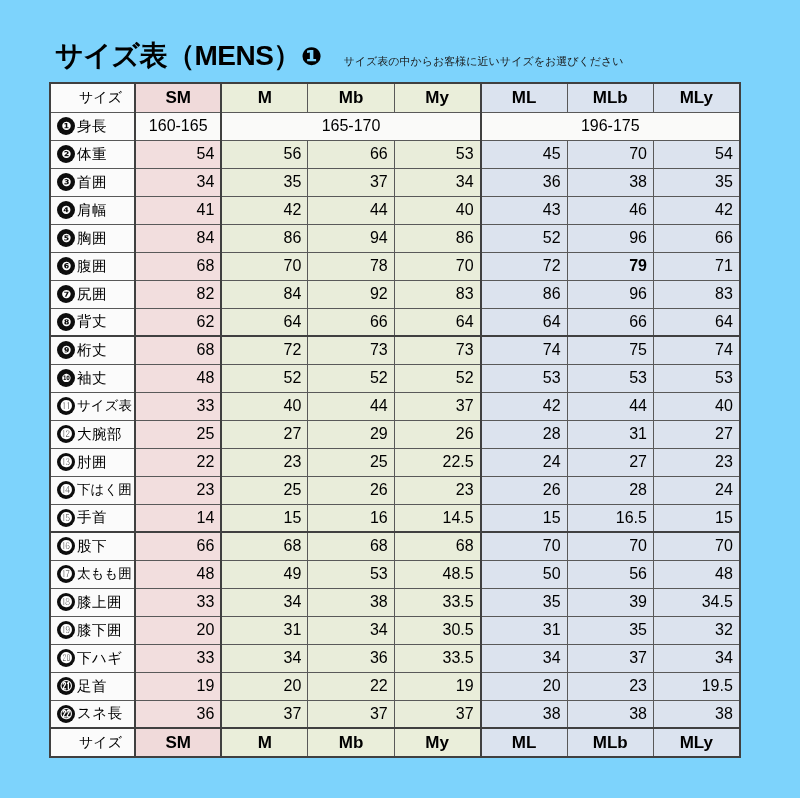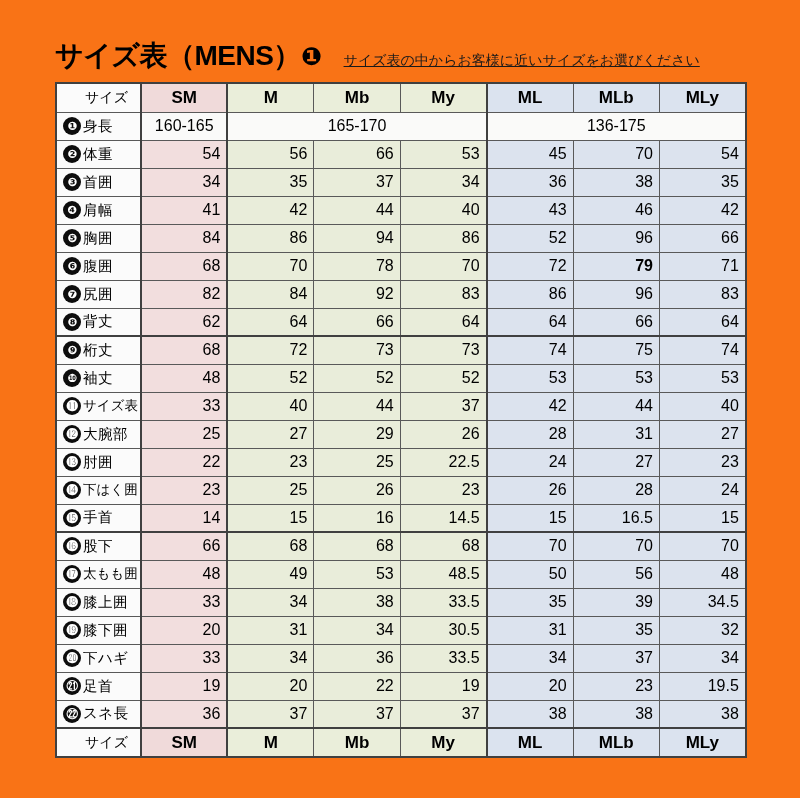--- a/index.html
+++ b/index.html
@@ -9,21 +9,21 @@
     height: 800px;
     background: #ffffff;
     font-family: "Liberation Sans", "DejaVu Sans", sans-serif;
     overflow: hidden;
   }
 
   #page {
     position: relative;
     width: 800px;
     height: 798px;
-    background: #f97316;
+    background: #7dd3fc;
   }
 
   
   .header {
     position: absolute;
     left: 55px;
     top: 26px;
     width: 692px;
     height: 44px;
     display: flex;
@@ -39,32 +39,31 @@
     line-height: 1;
     white-space: nowrap;
   }
 
   .title .circled {
     font-size: 25px;
     vertical-align: 0px;
   }
 
   .subtitle {
-    font-size: 14px;
+    font-size: 11px;
     color: #1a1a1a;
     line-height: 1;
     white-space: nowrap;
     padding-bottom: 3px;
-    text-decoration: underline;
   }
 
   
   .table-wrap {
     position: absolute;
-    left: 55px;
+    left: 49px;
     top: 82px;
     width: 690px;
   }
 
   table.sizechart {
     border-collapse: collapse;
     table-layout: fixed;
     width: 690px;
     background: #ffffff;
   }
@@ -214,21 +213,21 @@
           </tr>
           <tr>
             <td class="lbl">
               <div class="lbl-inner">
                 <span class="num">❶</span>
                 <span class="lbl-text">身長</span>
               </div>
             </td>
             <td class="merged g-white grp-start grp-end" colspan="1">160-165</td>
             <td class="merged g-white grp-start grp-end" colspan="3">165-170</td>
-            <td class="merged g-white grp-start grp-end" colspan="3">136-175</td>
+            <td class="merged g-white grp-start grp-end" colspan="3">196-175</td>
           </tr>
           <tr>
             <td class="lbl">
               <div class="lbl-inner">
                 <span class="num">❷</span>
                 <span class="lbl-text">体重</span>
               </div>
             </td>
             <td class="val g-pink grp-start grp-end">54</td>
             <td class="val g-green grp-start">56</td>

